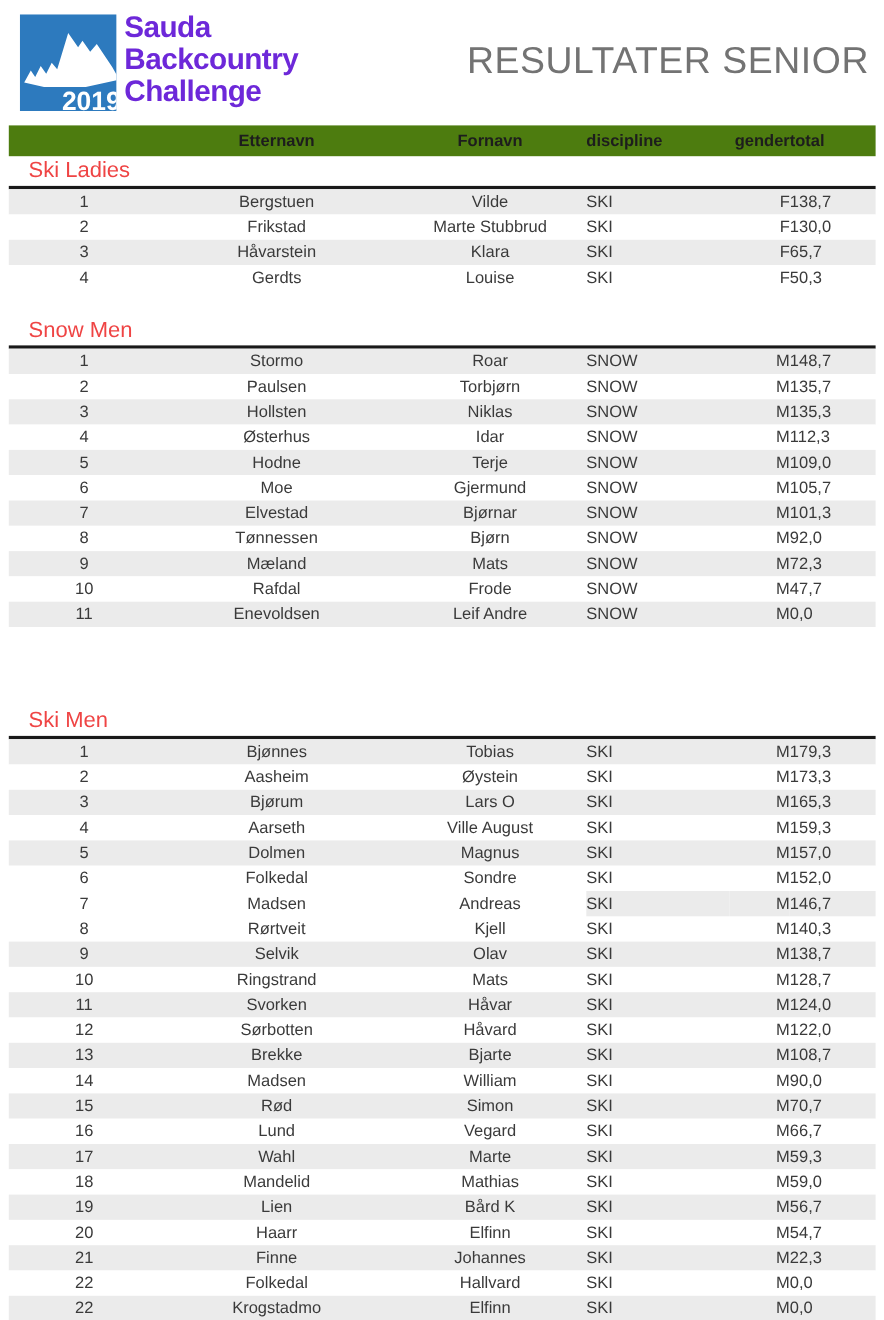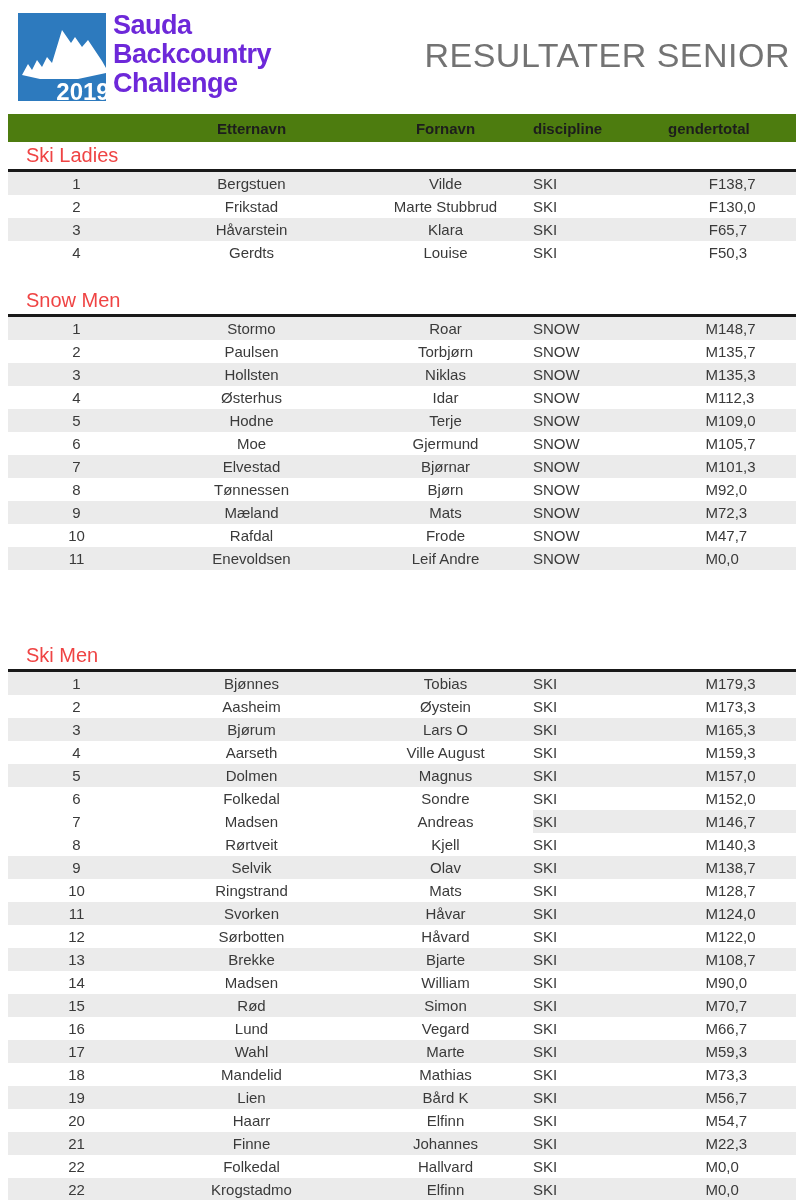--- a/index.html
+++ b/index.html
@@ -396,21 +396,21 @@
     <div class="c-gender">M</div>
     <div class="c-total">59,3</div>
   </div>
 
   <div class="row">
     <div class="c-rank">18</div>
     <div class="c-etternavn">Mandelid</div>
     <div class="c-fornavn">Mathias</div>
     <div class="c-disc">SKI</div>
     <div class="c-gender">M</div>
-    <div class="c-total">73,3</div>
+    <div class="c-total">59,0</div>
   </div>
 
   <div class="row shaded">
     <div class="c-rank">19</div>
     <div class="c-etternavn">Lien</div>
     <div class="c-fornavn">Bård K</div>
     <div class="c-disc">SKI</div>
     <div class="c-gender">M</div>
     <div class="c-total">56,7</div>
   </div>

